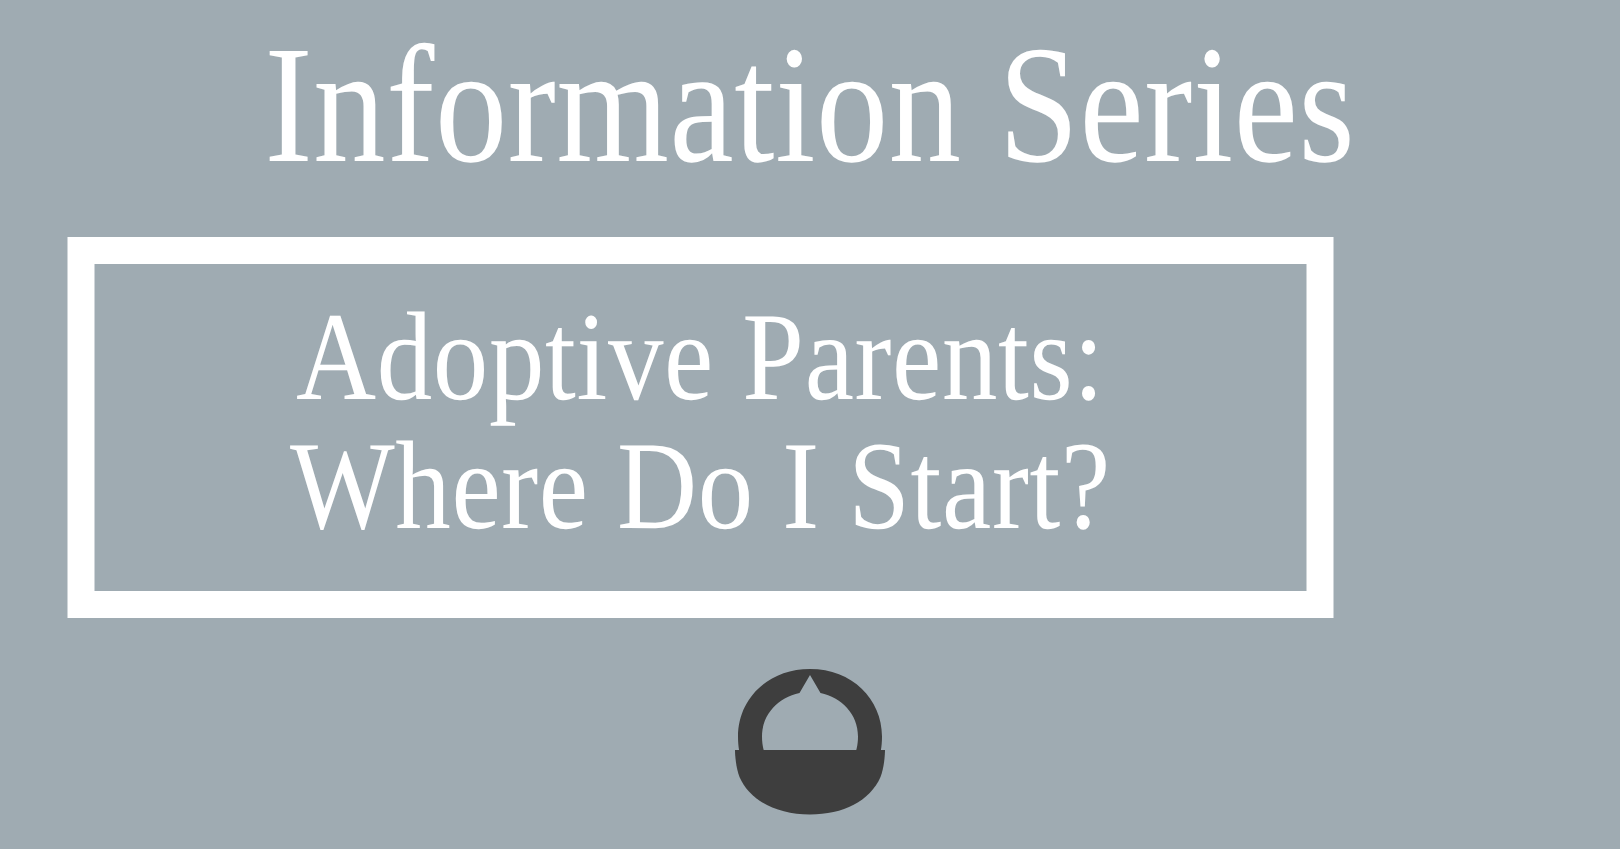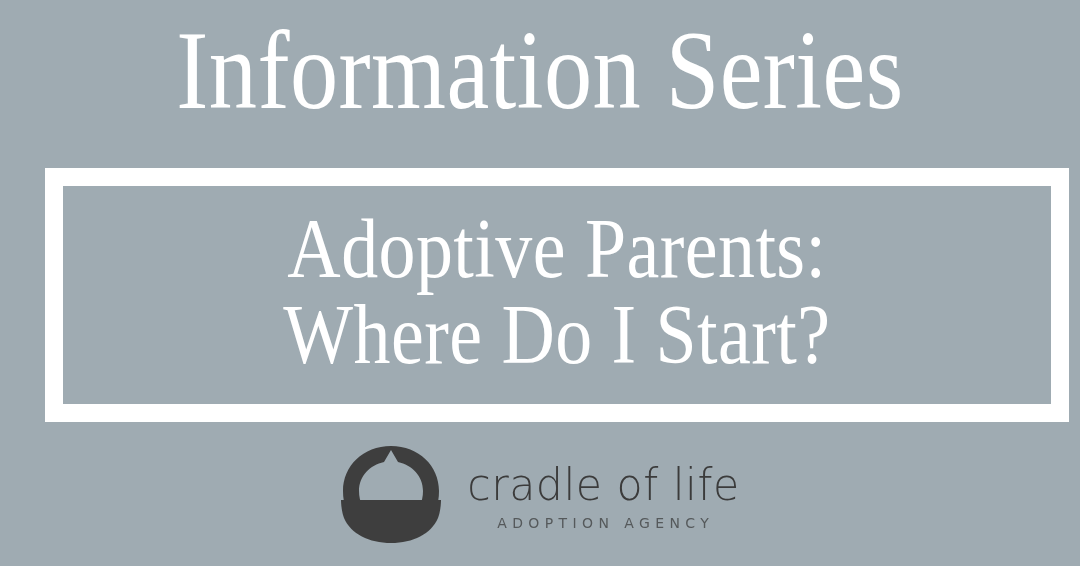--- a/index.html
+++ b/index.html
@@ -38,22 +38,22 @@
     letter-spacing: 0.5px;
     transform: scaleX(0.86);
     transform-origin: 50% 0%;
     white-space: nowrap;
   }
 
   
   .frame-box {
     position: absolute;
     left: 45px;
-    top: 168px;
-    width: 1024px;
+    top: 158px;
+    width: 844px;
     height: 254px;
     border: 18px solid #ffffff;
     box-sizing: border-box;
     display: flex;
     align-items: center;
     justify-content: center;
   }
 
   .frame-heading {
     color: #ffffff;
@@ -154,20 +154,16 @@
                C 102 22, 82 2, 54 2 Z" fill="#3e3e3e"></path>
 
       <path d="M4 56
                L 104 56
                C 104 56, 104 66, 101 74
                C 94 90, 76 99, 54 99
                C 32 99, 14 90, 7 74
                C 4 66, 4 56, 4 56 Z" fill="#3e3e3e"></path>
     </svg>
 
-    <div class="logo-words">
-      <div class="logo-wordmark">cradle of life</div>
-      <div class="logo-tagline">ADOPTION AGENCY</div>
-    </div>
 
   </div>
 
 </div>
 
 </body></html>

